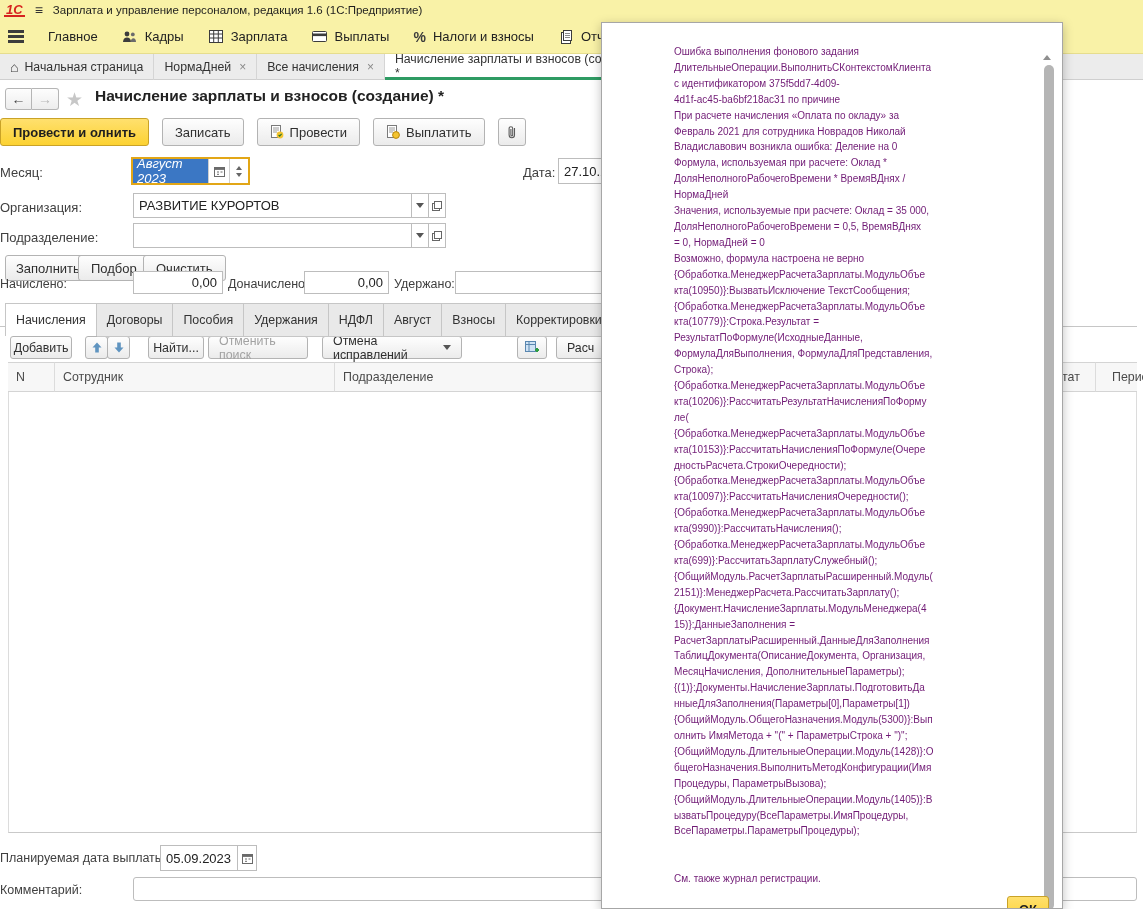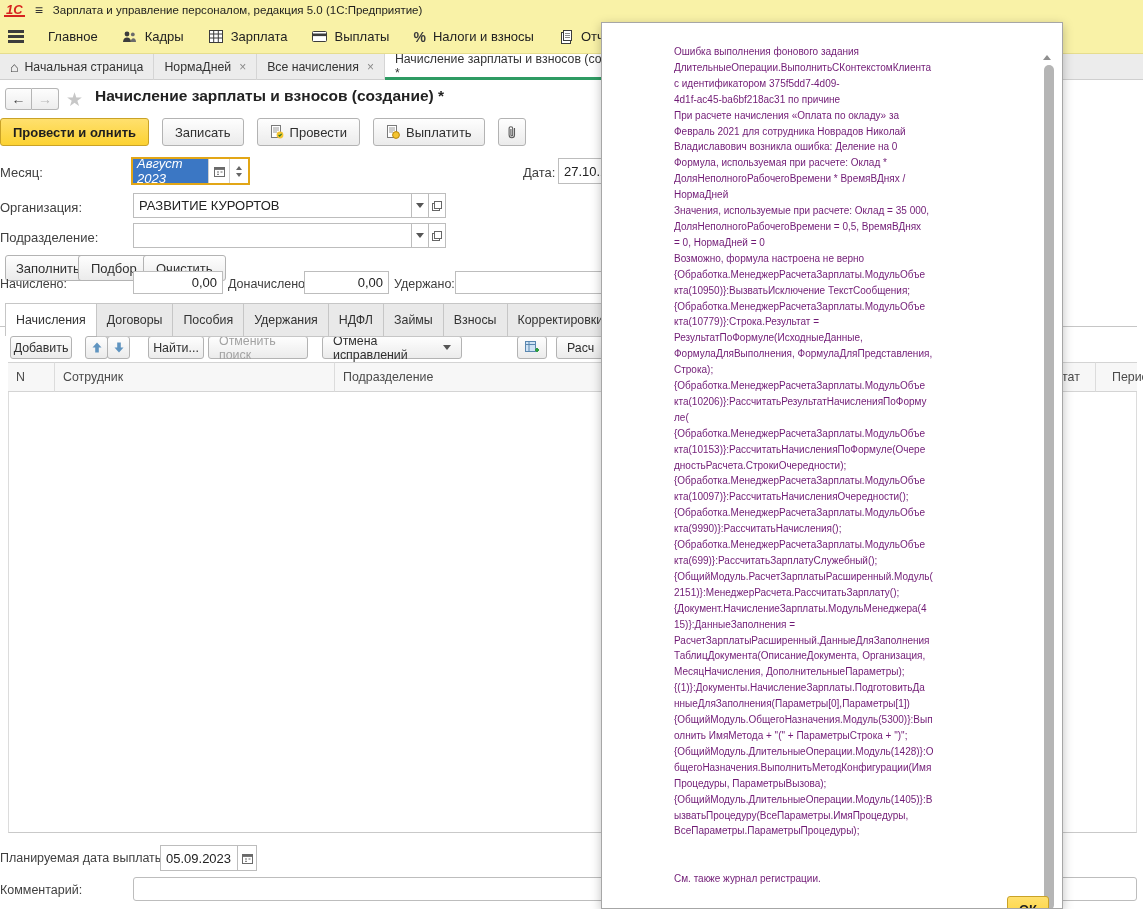--- a/index.html
+++ b/index.html
@@ -98,21 +98,21 @@
   svg { display:block; }
 </style>
 </head>
 <body>
 
 <div class="screen">
 
   <div class="titlebar">
     <span class="logo1c">1С</span>
     <span class="hamb-sm">≡</span>
-    <span class="wtitle">Зарплата и управление персоналом, редакция 5.0  (1С:Предприятие)</span>
+    <span class="wtitle">Зарплата и управление персоналом, редакция 1.6  (1С:Предприятие)</span>
   </div>
 
   <div class="menubar">
     <span class="hamb-bars">
         <i></i>
         <i></i>
         <i></i>
       </span>
     <span class="menu-item">
       <span>Главное</span>
@@ -269,21 +269,21 @@
   <div class="input num" style="left:304px;top:271px;width:85px;height:23px;">0,00</div>
   <span class="lbl" style="left:394px;top:277px;font-size:12.5px;">Удержано:</span>
   <div class="input num" style="left:455px;top:271px;width:190px;height:23px;"></div>
 
   <div class="stabs">
     <span class="stab active">Начисления</span>
     <span class="stab">Договоры</span>
     <span class="stab">Пособия</span>
     <span class="stab">Удержания</span>
     <span class="stab">НДФЛ</span>
-    <span class="stab">Займы</span>
+    <span class="stab">Август</span>
     <span class="stab">Взносы</span>
     <span class="stab">Корректировки выплаты</span>
   </div>
   <div class="stabs-line"></div>
 
   <div class="ttool">
     <span class="btn" style="left:10px;width:62px;">Добавить</span>
     <span class="btn" style="left:85px;width:23px;padding:0;">
       <svg width="10" height="11" viewBox="0 0 10 11">
           <path d="M5 0.5L9.5 5.5H6.8V10.5H3.2V5.5H0.5Z" fill="#5f94c0"></path>

